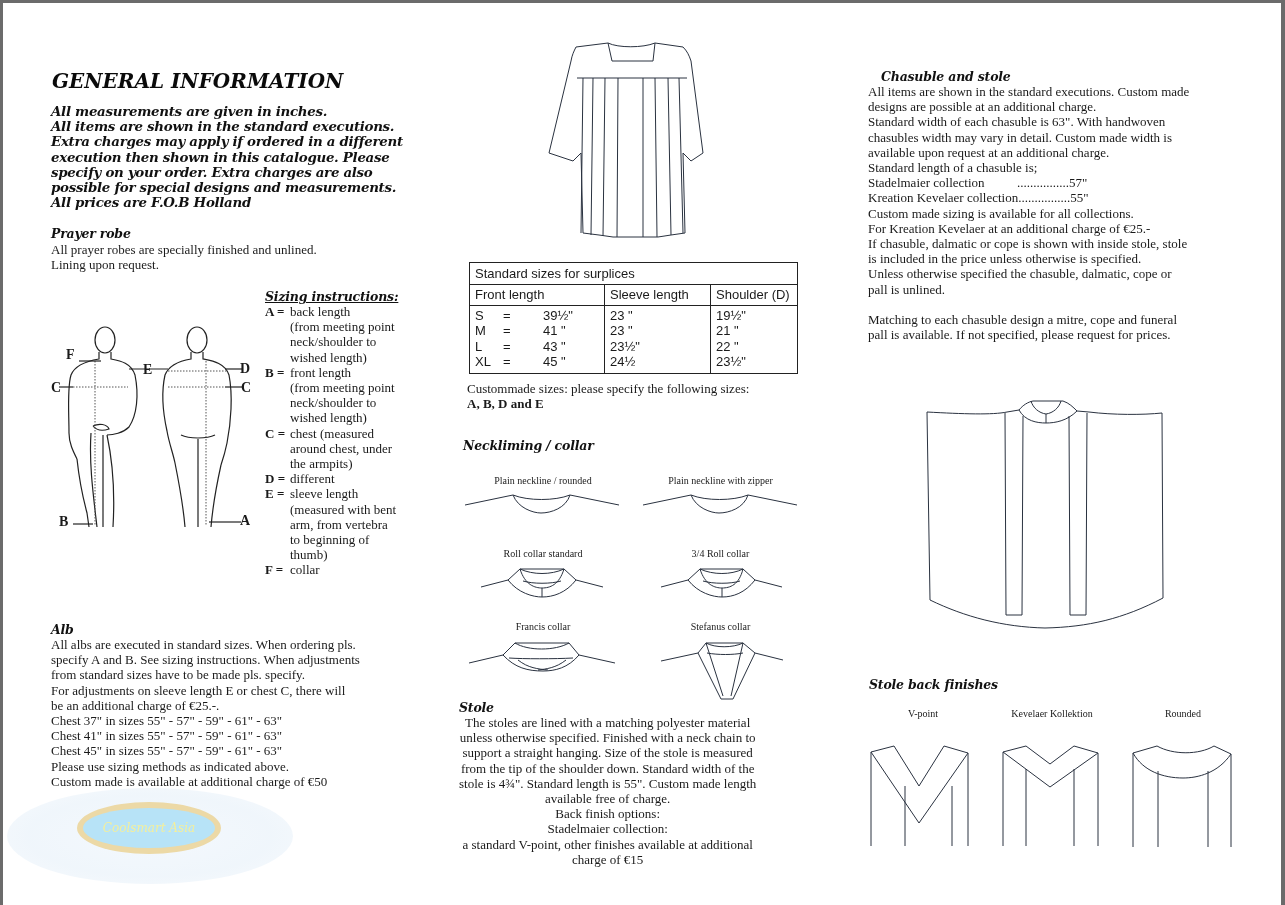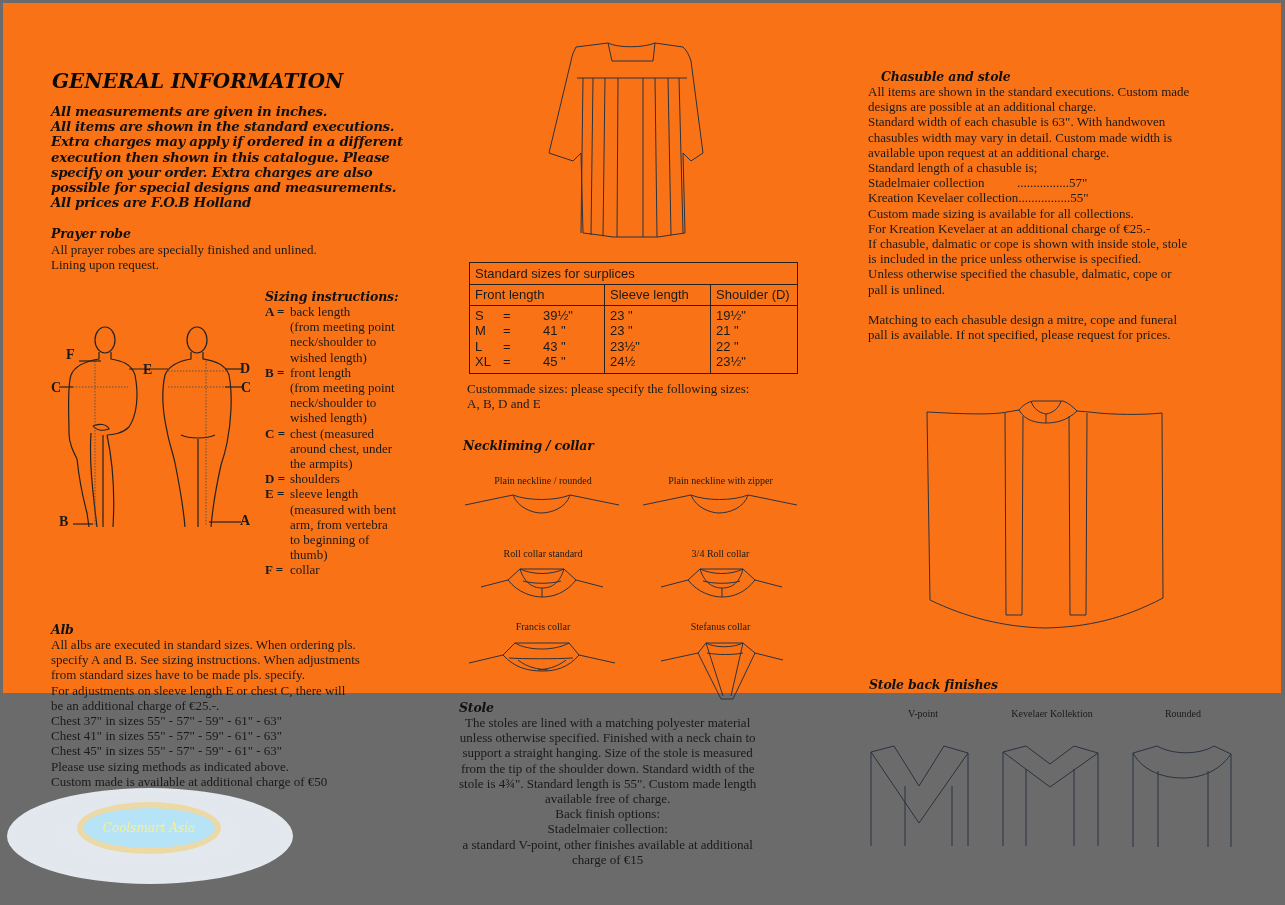--- a/index.html
+++ b/index.html
@@ -1,18 +1,18 @@
 <!DOCTYPE html>
 <html><head>
 <meta charset="utf-8">
 <style>
   html, body { margin:0; padding:0; }
   body { width:1285px; height:905px; background:#6b6b6b; position:relative; overflow:hidden;
          font-family:"DejaVu Serif","Liberation Serif",serif; color:#111; }
-  .page { position:absolute; left:3px; top:3px; width:1278px; height:690px; background:#f97316; }
+  .page { position:absolute; left:3px; top:3px; width:1278px; height:902px; background:#ffffff; }
   .abs { position:absolute; }
   .t { font-family:"Liberation Serif","DejaVu Serif",serif; font-size:13px; line-height:15.2px; color:#1a1a1a; white-space:nowrap; }
   .h { font-family:"DejaVu Serif","Liberation Serif",serif; font-weight:bold; font-style:italic; font-size:12.5px; color:#111; white-space:nowrap; letter-spacing:-0.2px; }
   .title { font-family:"DejaVu Serif",serif; font-weight:bold; font-style:italic; font-size:20px; letter-spacing:0px; color:#0a0a0a; white-space:nowrap; }
   .intro { font-family:"DejaVu Serif",serif; font-weight:bold; font-style:italic; font-size:13.4px; line-height:15.2px; color:#111; white-space:nowrap; letter-spacing:-0.3px; }
   .line { display:block; }
   .caption { font-family:"Liberation Serif",serif; font-size:10px; color:#1a1a1a; white-space:nowrap; text-align:center; position:absolute; }
   .b { font-weight:bold; }
   table.sizes { position:absolute; left:466px; top:259px; width:329px; border-collapse:collapse;
                 font-family:Liberation Sans, sans-serif; font-size:13px; color:#1a1a1a; }
@@ -43,21 +43,21 @@
     <span class="line">possible for special designs and measurements.</span>
     <span class="line">All prices are F.O.B Holland</span>
   </div>
 
   <div class="abs h" style="left:48px;top:223px;">Prayer robe</div>
   <div class="abs t" style="left:48px;top:239px;">
     <span class="line">All prayer robes are specially finished and unlined.</span>
     <span class="line">Lining upon request.</span>
   </div>
 
-  <div class="abs h" style="left:262px;top:286px;">Sizing instructions:</div>
+  <div class="abs h" style="left:262px;top:286px;text-decoration:underline;">Sizing instructions:</div>
   <div class="abs t" style="left:262px;top:301px;">
     <div style="display:flex">
       <span class="b" style="width:25px">A =</span>
       <span>
         <span class="line">back length</span>
         <span class="line" style="padding-left:0">(from meeting point</span>
         <span class="line">neck/shoulder to</span>
         <span class="line">wished length)</span>
       </span>
     </div>
@@ -74,21 +74,21 @@
       <span class="b" style="width:25px">C =</span>
       <span>
         <span class="line">chest (measured</span>
         <span class="line">around chest, under</span>
         <span class="line">the armpits)</span>
       </span>
     </div>
     <div style="display:flex">
       <span class="b" style="width:25px">D =</span>
       <span>
-          <span class="line">shoulders</span>
+          <span class="line">different</span>
         </span>
     </div>
     <div style="display:flex">
       <span class="b" style="width:25px">E =</span>
       <span>
         <span class="line">sleeve length</span>
         <span class="line">(measured with bent</span>
         <span class="line">arm, from vertebra</span>
         <span class="line">to beginning of</span>
         <span class="line">thumb)</span>
@@ -214,21 +214,21 @@
       <td style="padding-top:2px">
         <span class="line">19½"</span>
         <span class="line">21 "</span>
         <span class="line">22 "</span>
         <span class="line">23½"</span>
       </td>
     </tr>
   </tbody>
     </table>
   <div class="abs t" style="left:464px;top:378px;">Custommade sizes: please specify the following sizes:</div>
-  <div class="abs t b" style="left:464px;top:393px;font-weight:normal">A, B, D and E</div>
+  <div class="abs t b" style="left:464px;top:393px;font-weight:bold">A, B, D and E</div>
 
   <div class="abs h" style="left:460px;top:435px;">Neckliming / collar</div>
 
   <div class="caption" style="left:465px;top:472px;width:150px">Plain neckline / rounded</div>
   <div class="caption" style="left:640px;top:472px;width:155px">Plain neckline with zipper</div>
   <div class="caption" style="left:465px;top:545px;width:150px">Roll collar standard</div>
   <div class="caption" style="left:640px;top:545px;width:155px">3/4 Roll collar</div>
   <div class="caption" style="left:465px;top:618px;width:150px">Francis collar</div>
   <div class="caption" style="left:640px;top:618px;width:155px">Stefanus collar</div>
 

